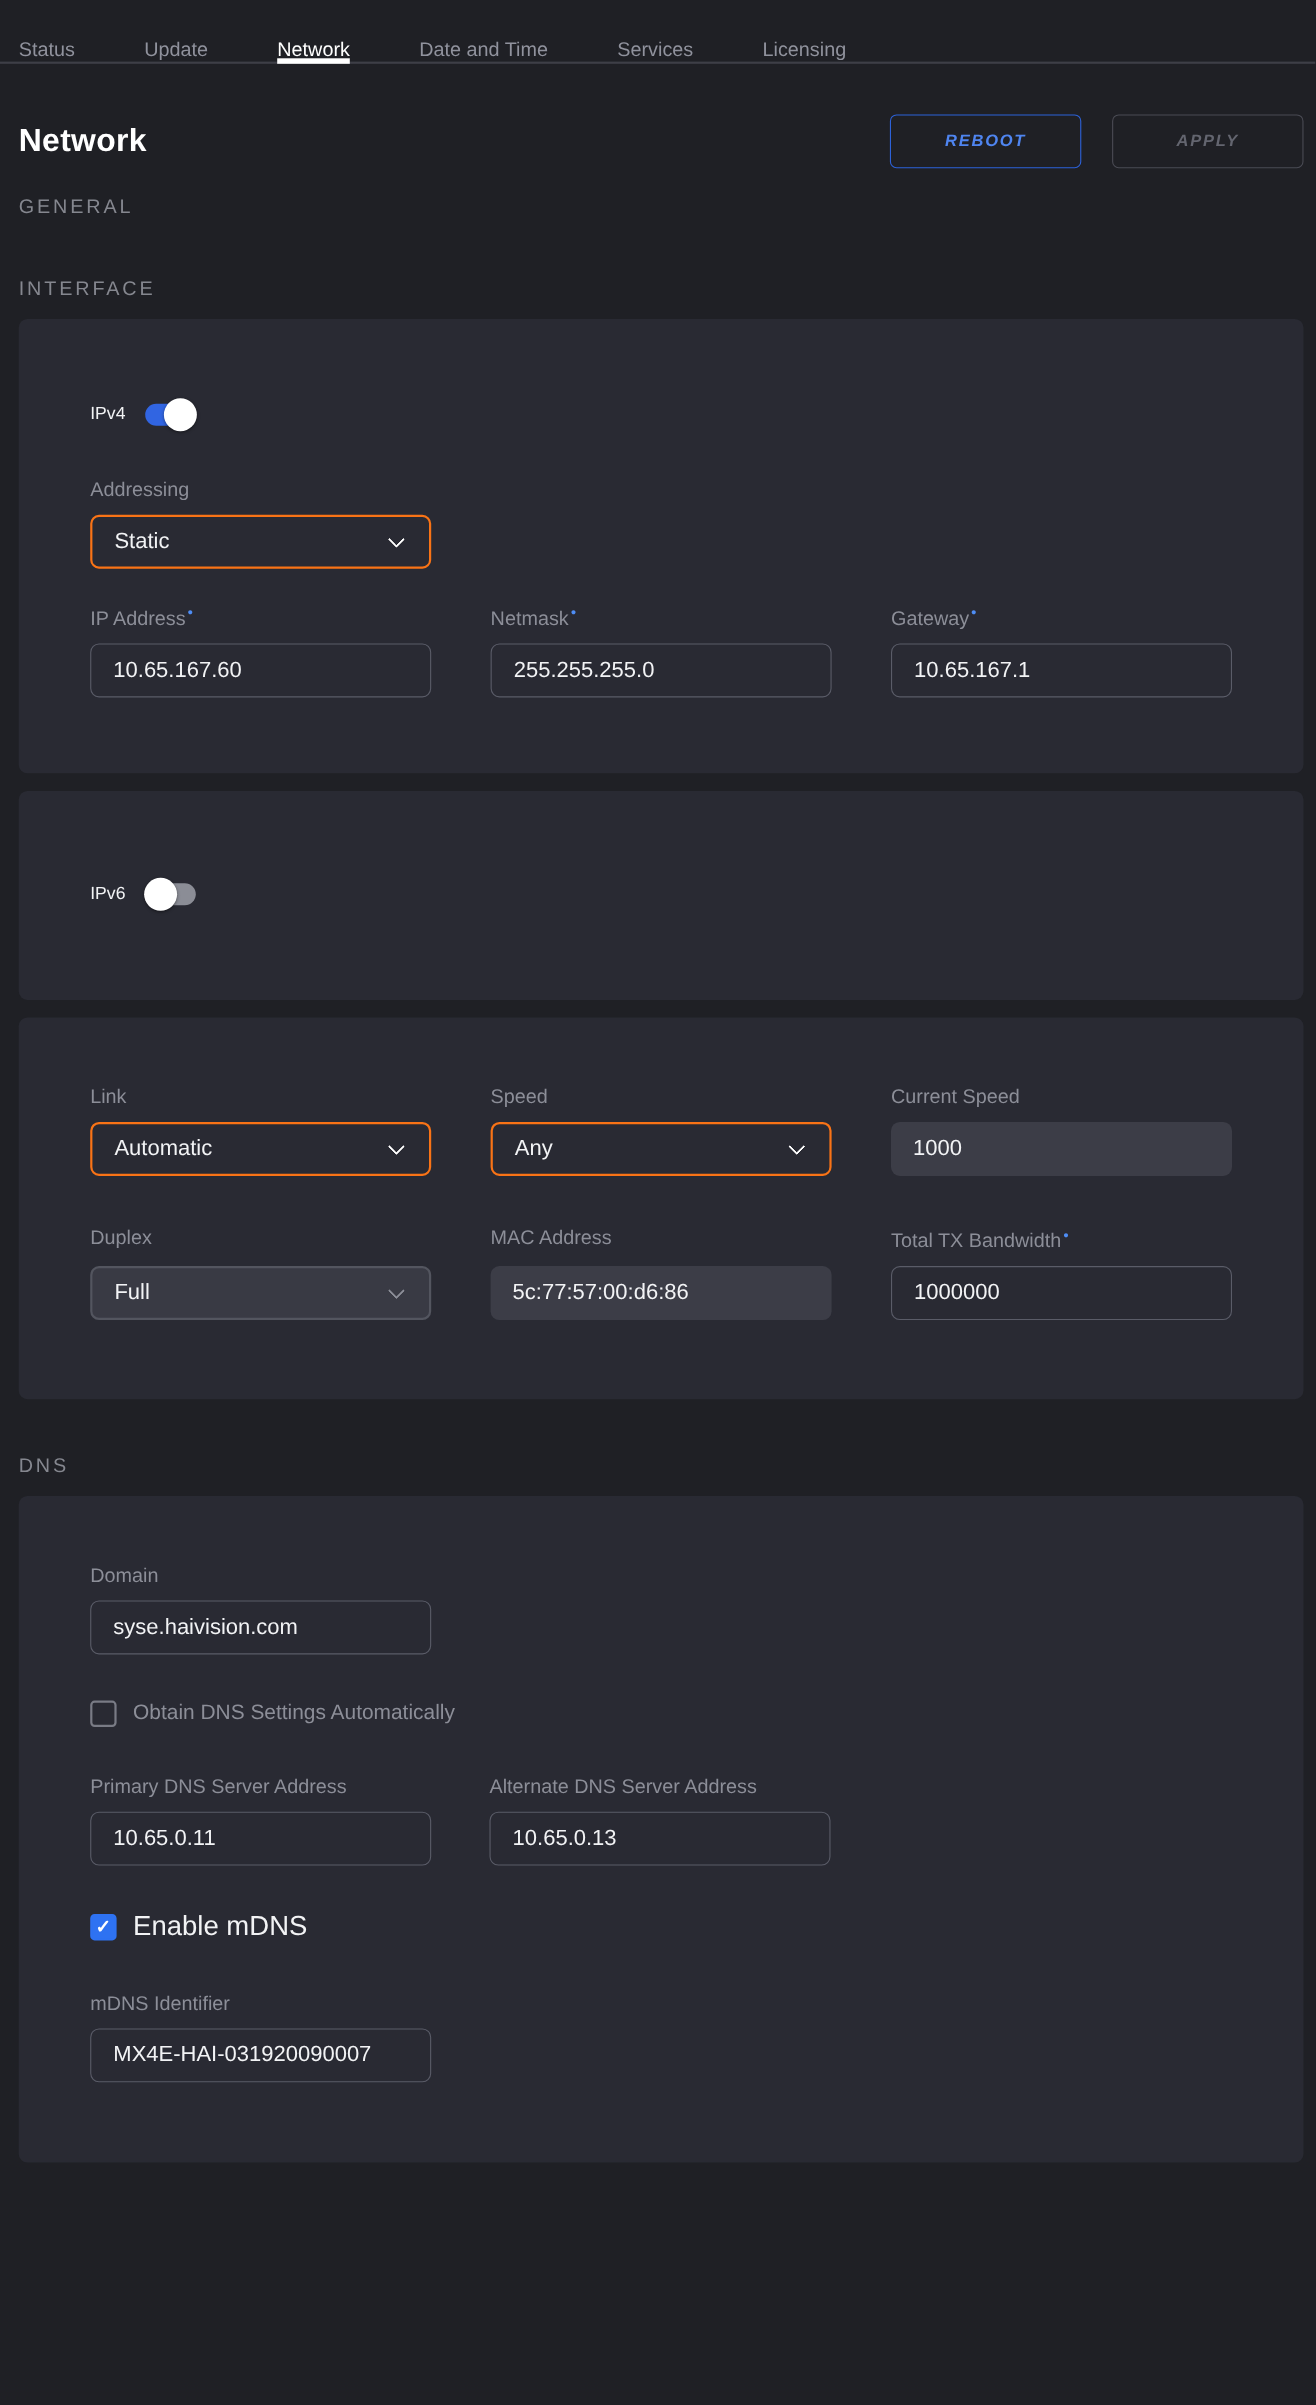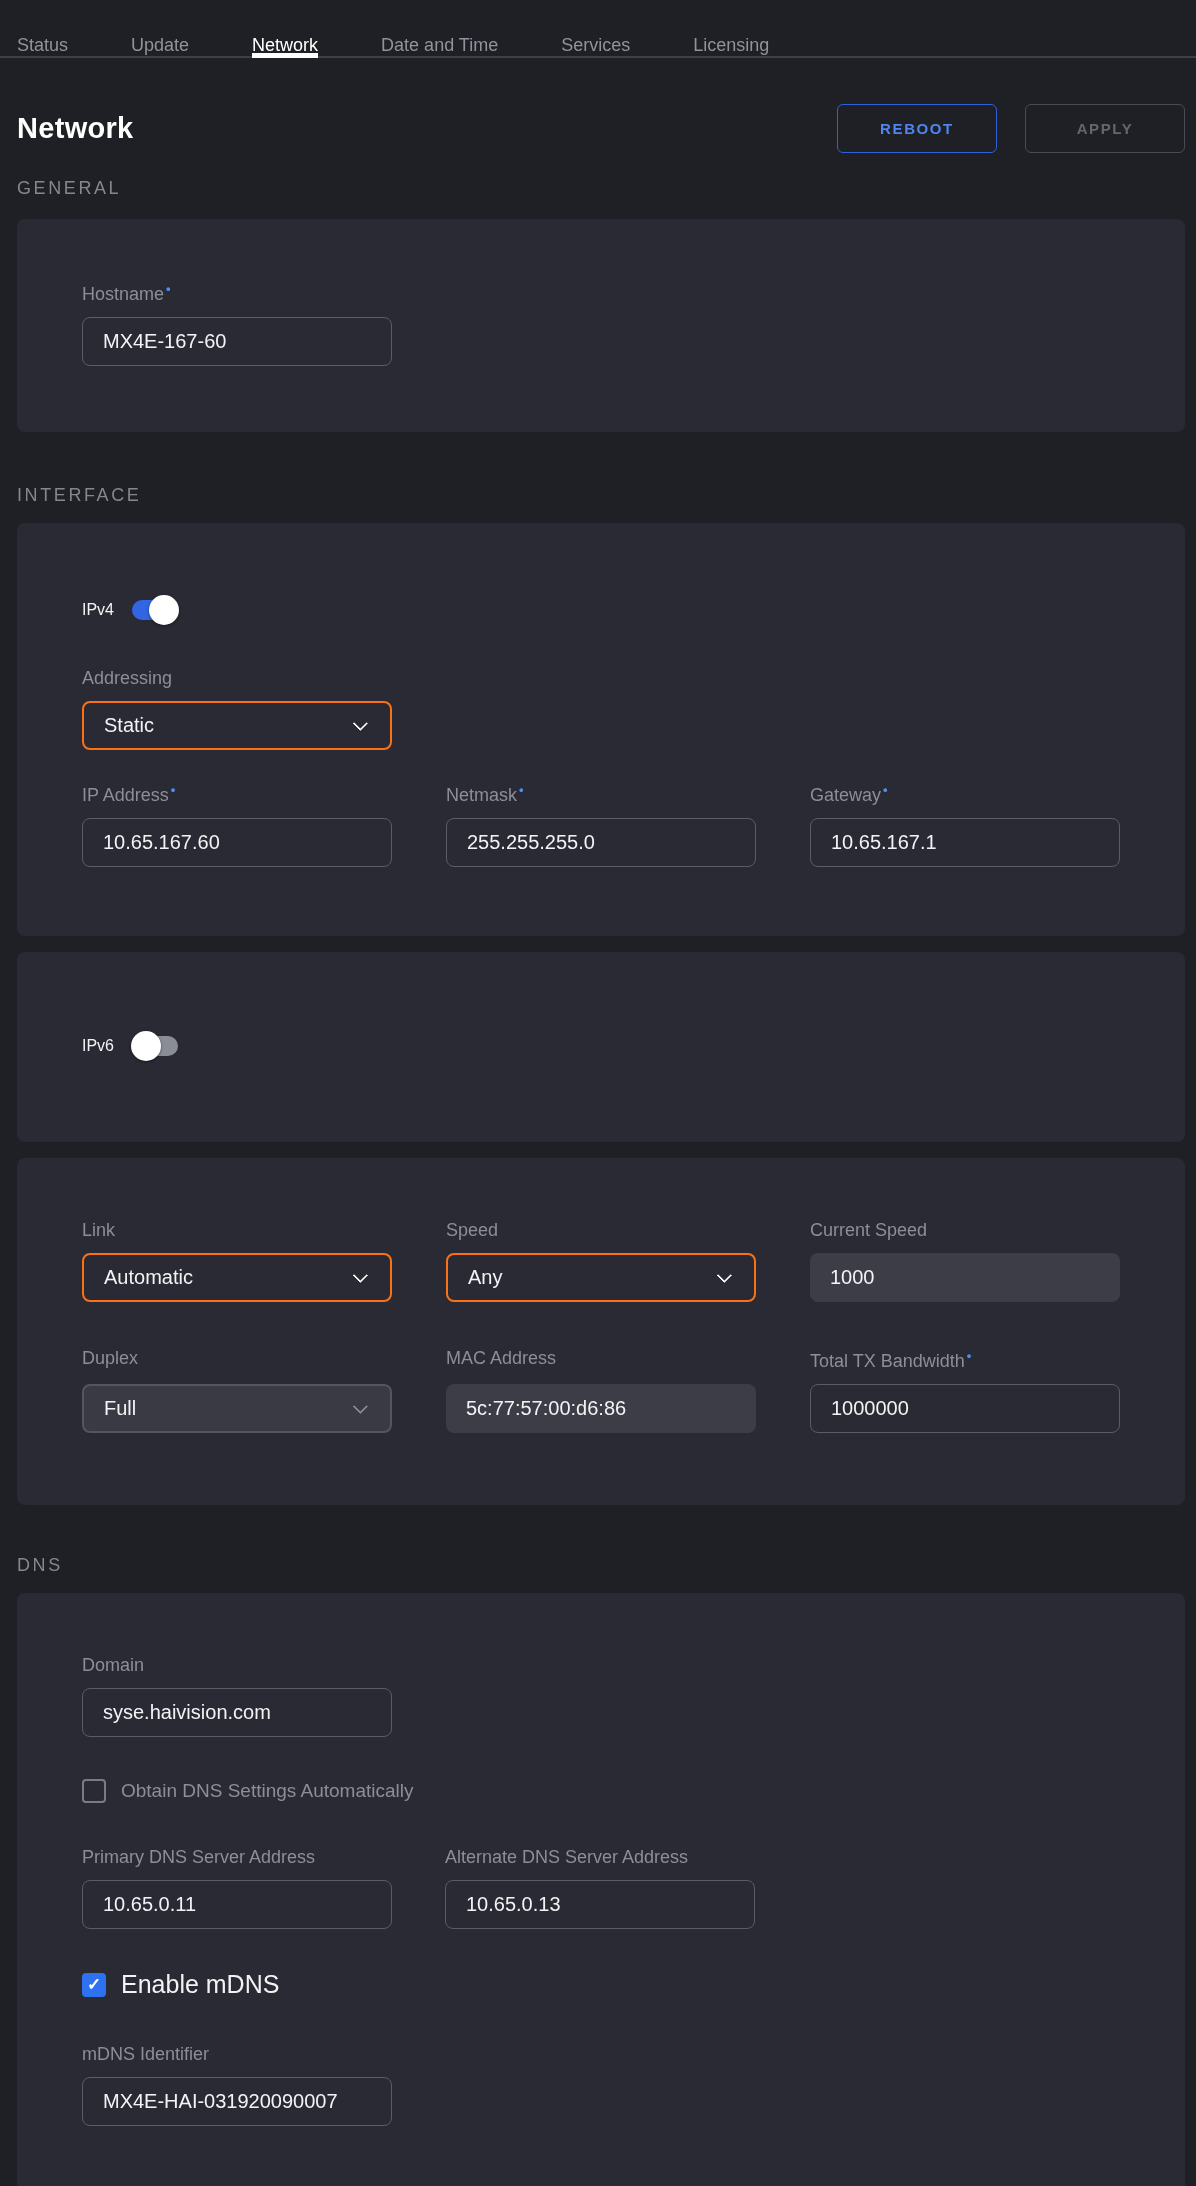--- a/index.html
+++ b/index.html
@@ -42,28 +42,29 @@
   .header {
     display: flex;
     justify-content: space-between;
     align-items: center;
     padding: 0 11px 0 17px;
     margin-top: 46px;
   }
   .page-title { font-size: 29px; font-weight: 700; color: #ffffff; letter-spacing: .3px; }
   .header-buttons { display: flex; gap: 28px; }
   .btn {
-    width: 160px; height: 49px;
+    width: 174px; height: 49px;
     border-radius: 6px;
     background: transparent;
     font-family: "Liberation Sans", sans-serif;
     font-size: 15px;
     font-weight: 700;
     letter-spacing: 1.6px;
     cursor: pointer;
+    font-style: italic;
   }
   .btn-reboot { border: 1.5px solid #2d62d9; color: #4f85f0; }
   .btn-apply  { border: 1.5px solid #4a4b54; color: #63656f; cursor: default; }
 
   
   .content { padding: 0 11px 0 17px; }
   .section-heading {
     font-size: 18px;
     letter-spacing: 2.6px;
     color: #85878f;
@@ -223,24 +224,20 @@
   <div class="header-buttons">
     <button class="btn btn-reboot">REBOOT</button>
     <button class="btn btn-apply">APPLY</button>
   </div>
 </div>
 
 <div class="content">
 
   <div class="section-heading sh-general">GENERAL</div>
 
-  <div class="card pad-general">
-    <label class="field-label"><span>Hostname</span><span class="req">•</span></label>
-    <input class="tbox" value="MX4E-167-60" style="">
-  </div>
 
   <div class="section-heading sh-interface">INTERFACE</div>
 
   <div class="card row-ipv4 pad-if-bottom">
     <div class="toggle-row">
       <span class="toggle-label">IPv4</span>
       <div class="toggle on">
         <div class="knob"></div>
       </div>
     </div>

